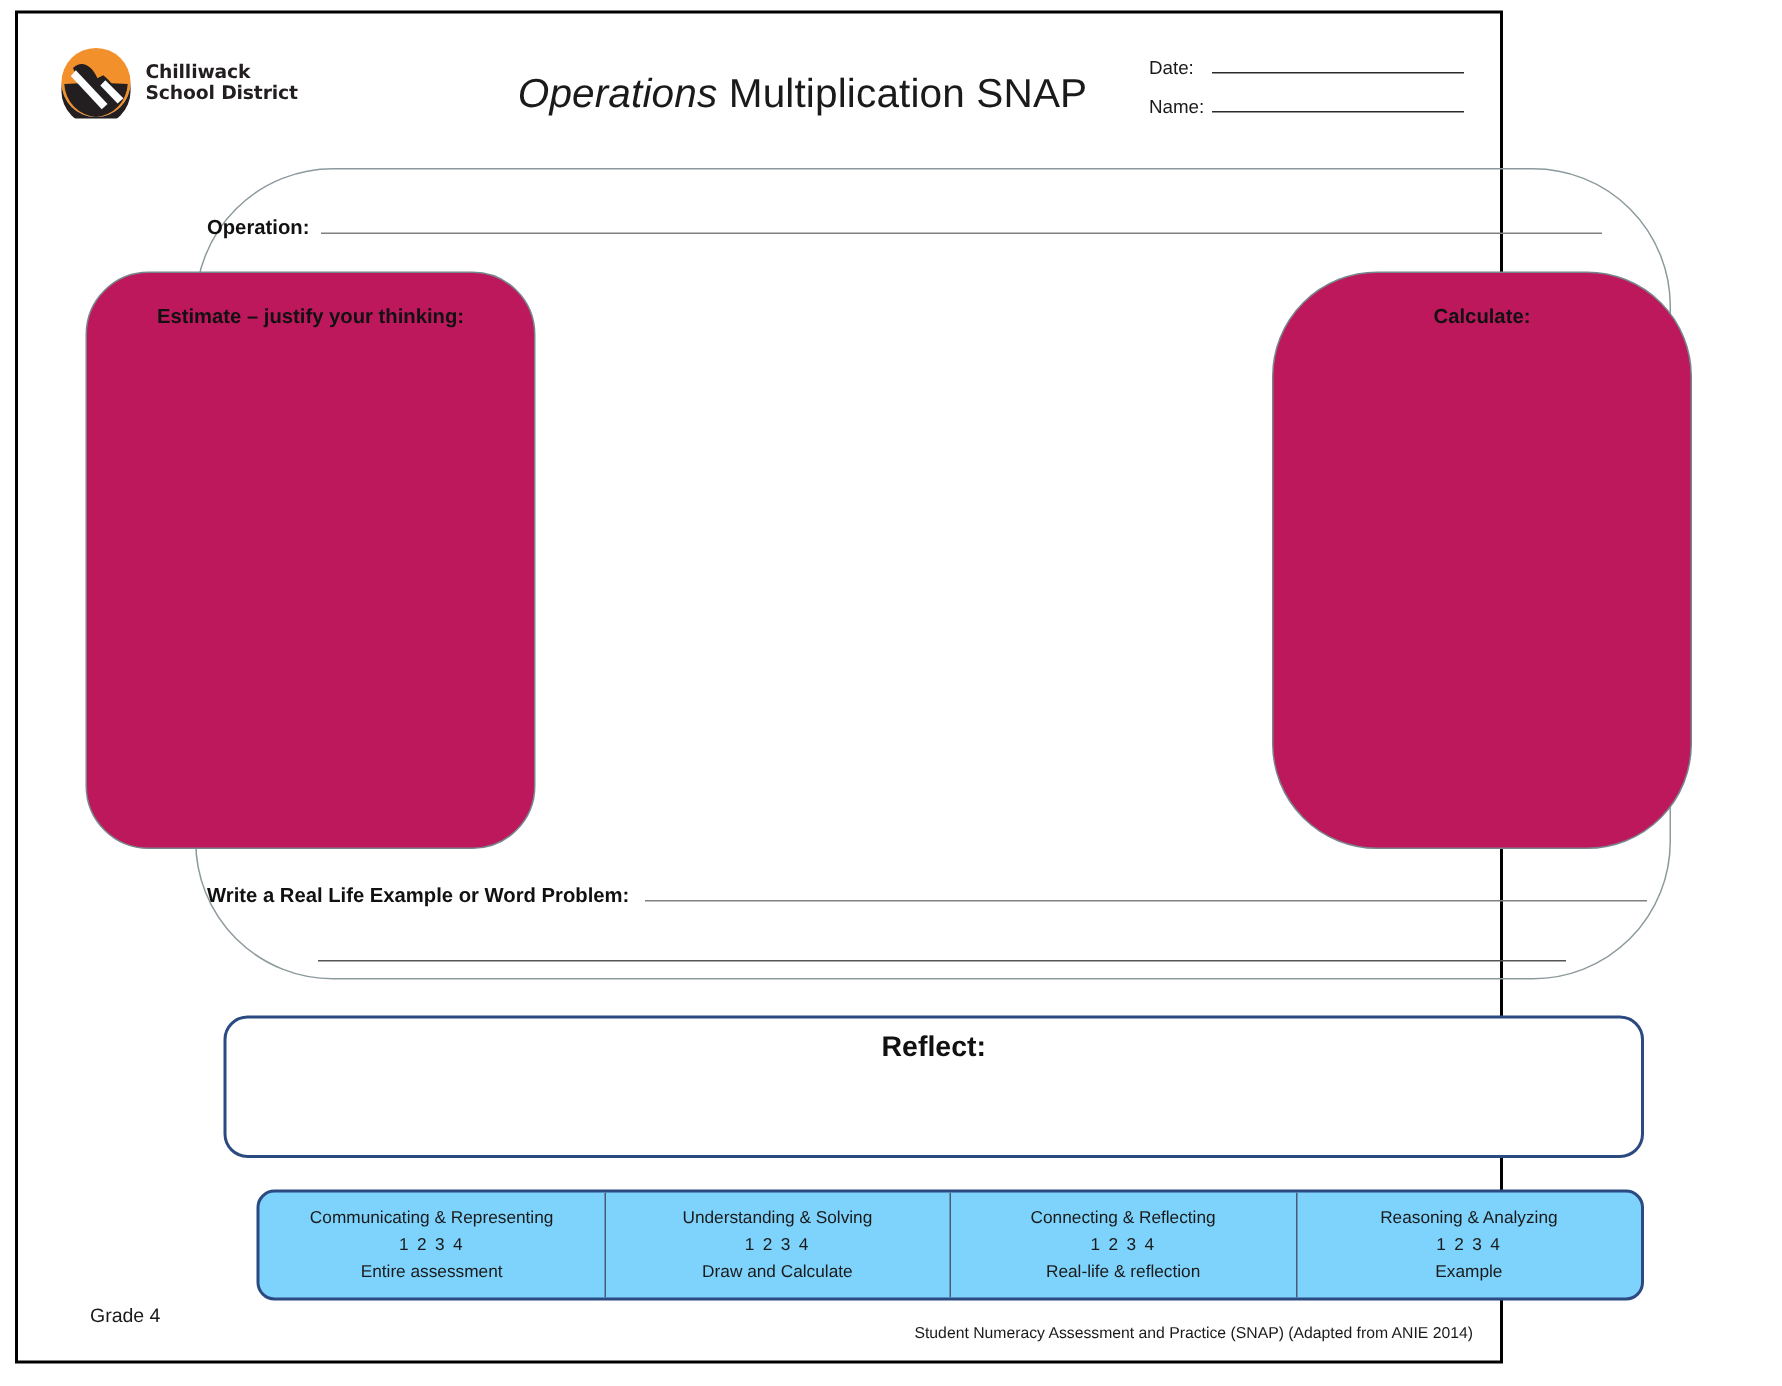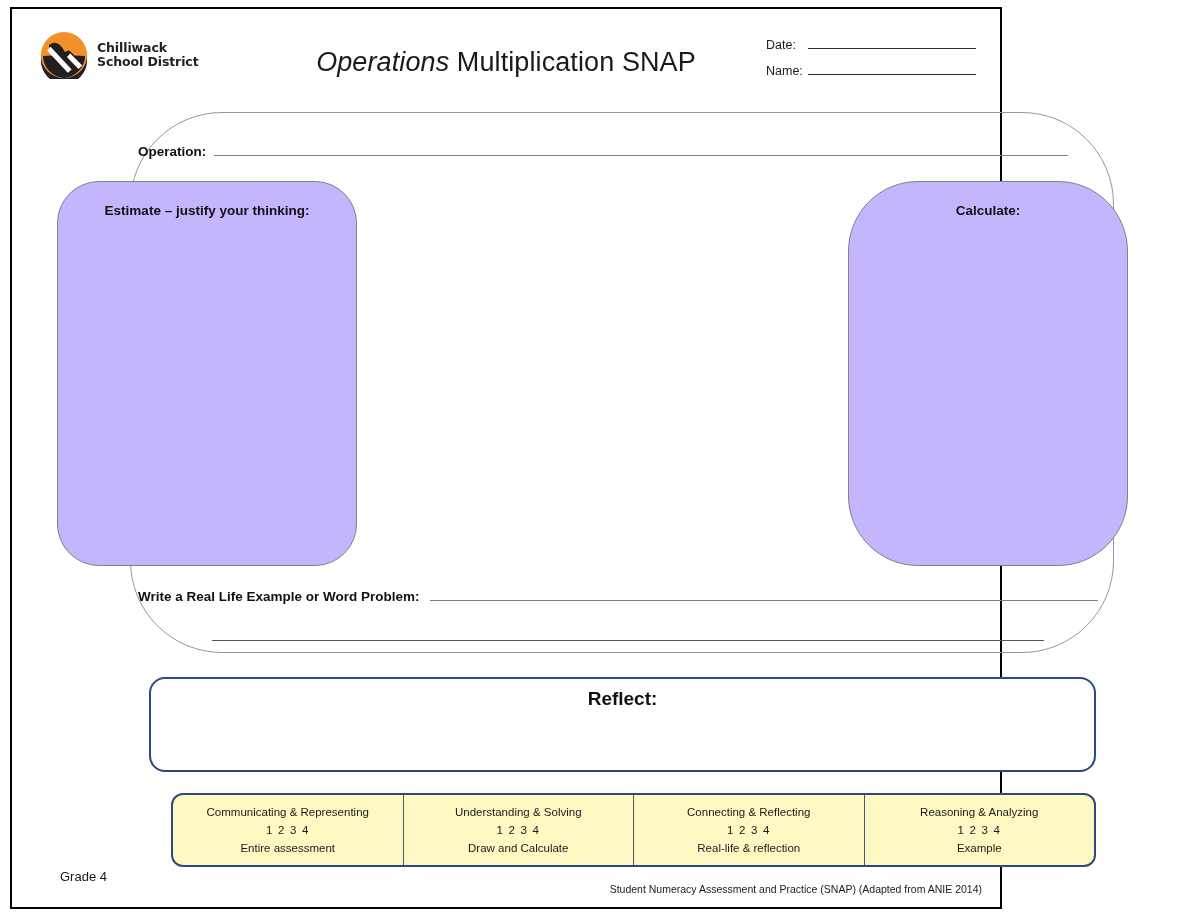--- a/index.html
+++ b/index.html
@@ -57,20 +57,21 @@
 
   #doc-title {
     position: absolute;
     left: 0;
     top: 38px;
     width: 100%;
     text-align: center;
     font-size: 27px;
     color: #1a1a1a;
     letter-spacing: 0.1px;
+    padding-left: 29px;
   }
   #doc-title .ital { font-style: italic; }
 
   #name-date {
     position: absolute;
     right: 24px;
     top: 26px;
     width: 210px;
     font-size: 12.5px;
     color: #1a1a1a;
@@ -121,21 +122,21 @@
     flex: 1;
     height: 14px;
     border-bottom: 1.6px solid #808080;
   }
 
   
   .panel {
     position: absolute;
     border: 1.6px solid #76868a;
     border-radius: 42px;
-    background: #c4b5fd;
+    background: #be185d;
     box-sizing: border-box;
   }
   .panel-title {
     text-align: center;
     font-size: 13.5px;
     font-weight: bold;
     color: #111111;
     margin-top: 21px;
   }
 
@@ -230,21 +231,21 @@
 
   
   #rubric {
     position: absolute;
     left: 159px;
     top: 784px;
     width: 925px;
     height: 74px;
     border: 2px solid #2b4a82;
     border-radius: 12px;
-    background: #fef9c3;
+    background: #7dd3fc;
     box-sizing: border-box;
     display: flex;
     overflow: hidden;
   }
   .rubric-cell {
     flex: 1;
     border-right: 1.4px solid #4a5a78;
     box-sizing: border-box;
     display: flex;
     flex-direction: column;

